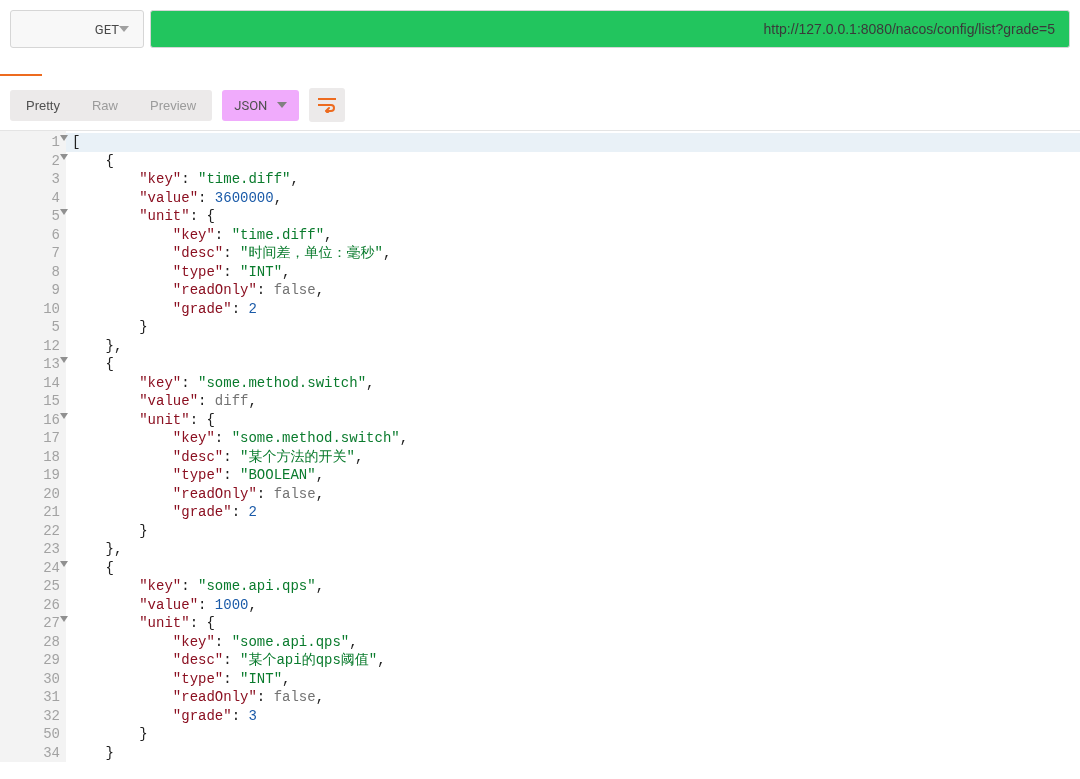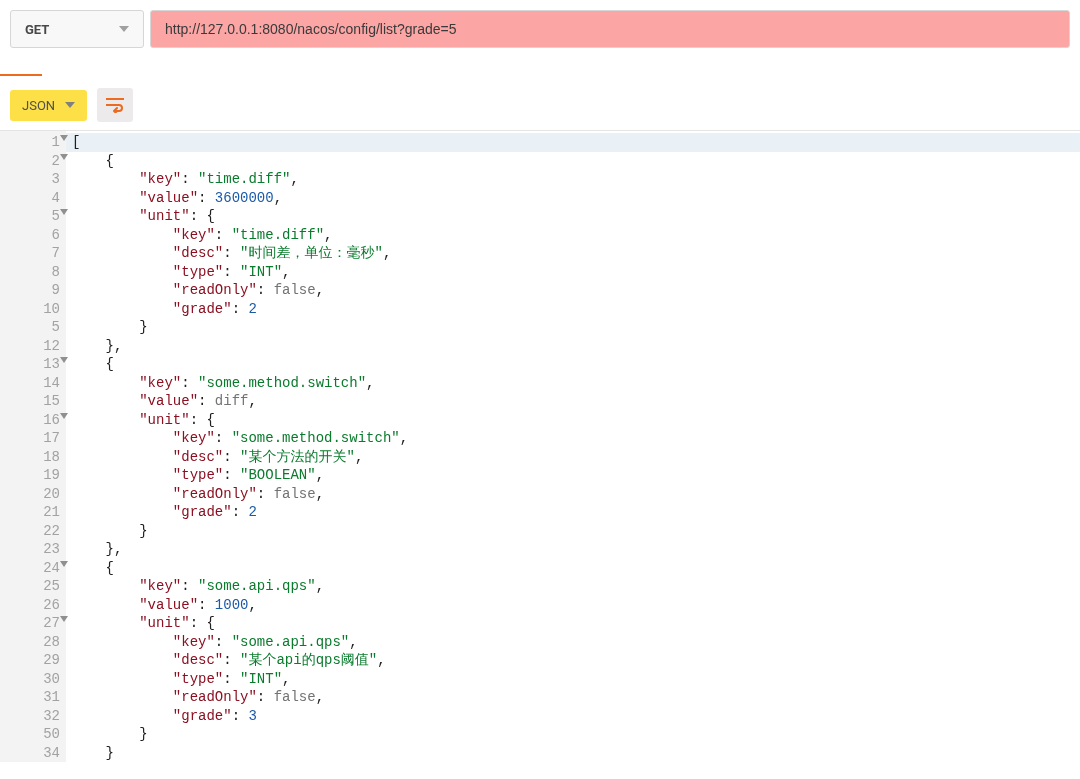--- a/index.html
+++ b/index.html
@@ -1,33 +1,33 @@
 <!DOCTYPE html>
 <html><head>
   <meta charset="utf-8">
   <style>
     * { margin:0; padding:0; box-sizing:border-box; }
     body { font-family:-apple-system,BlinkMacSystemFont,"Segoe UI",Roboto,Arial,sans-serif; background:#fff; font-size:13px; color:#282828; }
 
     
     .req-bar { display:flex; gap:6px; padding:10px; }
     .method-select { position:relative; width:134px; height:38px; border:1px solid #d6d6d6; border-radius:3px; background:#f8f8f8; display:flex; align-items:center; padding:0 14px; cursor:pointer; }
-    .method-select .label { flex:1; color:#484848; font-size:13px; font-weight:700; }
+    .method-select .label { flex:1; color:#484848; font-size:13px; font-weight:400;text-align:right; }
     .method-select .caret { width:0; height:0; border-left:5px solid transparent; border-right:5px solid transparent; border-top:6px solid #a0a0a0; }
-    .url-input { flex:1; height:38px; border:1px solid #d6d6d6; border-radius:3px; background:#fca5a5; padding:0 14px; font-size:14px; color:#3a3a3a; outline:none; }
+    .url-input { flex:1; height:38px; border:1px solid #d6d6d6; border-radius:3px; background:#22c55e; padding:0 14px; font-size:14px; color:#3a3a3a; outline:none;text-align:right; }
 
     
     .active-underline { height:2px; width:42px; background:#ed6b1f; margin-left:0; margin-top:16px; margin-bottom:6px; }
 
     
     .view-bar { display:flex; align-items:center; gap:10px; padding:6px 10px 8px 10px; }
     .tab-group { display:flex; background:#eceaea; border-radius:3px; overflow:hidden; }
     .tab-btn { border:none; background:transparent; padding:8px 16px; font-size:13px; color:#9b9b9b; cursor:pointer; }
     .tab-btn.active { color:#505050; }
-    .fmt-group { display:flex; align-items:center; background:#fde047; border-radius:3px; padding:8px 12px; cursor:pointer; }
+    .fmt-group { display:flex; align-items:center; background:#f0abfc; border-radius:3px; padding:8px 12px; cursor:pointer; }
     .fmt-group .label { color:#505050; font-size:13px; margin-right:10px; }
     .fmt-group .caret { width:0; height:0; border-left:5px solid transparent; border-right:5px solid transparent; border-top:6px solid #808080; }
     .wrap-btn { width:36px; height:34px; background:#eceaea; border-radius:3px; display:flex; align-items:center; justify-content:center; cursor:pointer; border:none; }
 
     
     .code-box { border-top:1px solid #e4e4e4; display:flex; font-family:Menlo,Consolas,"Courier New",monospace; font-size:14px; line-height:18.5px; }
     .gutter { width:66px; background:#f3f3f3; text-align:right; color:#a2a2a2; padding-top:2px; user-select:none; }
     .gutter .ln { padding:0 6px 0 0; height:18.5px; position:relative; }
     .gutter .ln .fold { position:absolute; right:-2px; top:2px; width:0; height:0; border-left:4px solid transparent; border-right:4px solid transparent; border-top:6px solid #909090; }
     .code { flex:1; padding-top:2px; overflow:hidden; }
@@ -49,20 +49,25 @@
   <div class="method-select">
     <span class="label">GET</span>
     <span class="caret"></span>
   </div>
   <input class="url-input" type="text" value="http://127.0.0.1:8080/nacos/config/list?grade=5" style="">
 </div>
 
 <div class="active-underline"></div>
 
 <div class="view-bar">
+  <div class="tab-group">
+    <button class="tab-btn active">Pretty</button>
+    <button class="tab-btn">Raw</button>
+    <button class="tab-btn">Preview</button>
+  </div>
   <div class="fmt-group">
     <span class="label">JSON</span>
     <span class="caret"></span>
   </div>
   <button class="wrap-btn">
     <svg width="20" height="16" viewBox="0 0 20 16">
       <path d="M1 2 H19" stroke="#ed6b1f" stroke-width="2" fill="none"></path>
       <path d="M1 8 H14 A3 3 0 0 1 14 14 H9" stroke="#ed6b1f" stroke-width="2" fill="none"></path>
       <path d="M9 14 L12 11 M9 14 L12 17" stroke="#ed6b1f" stroke-width="2" fill="none" stroke-linecap="round"></path>
     </svg>

